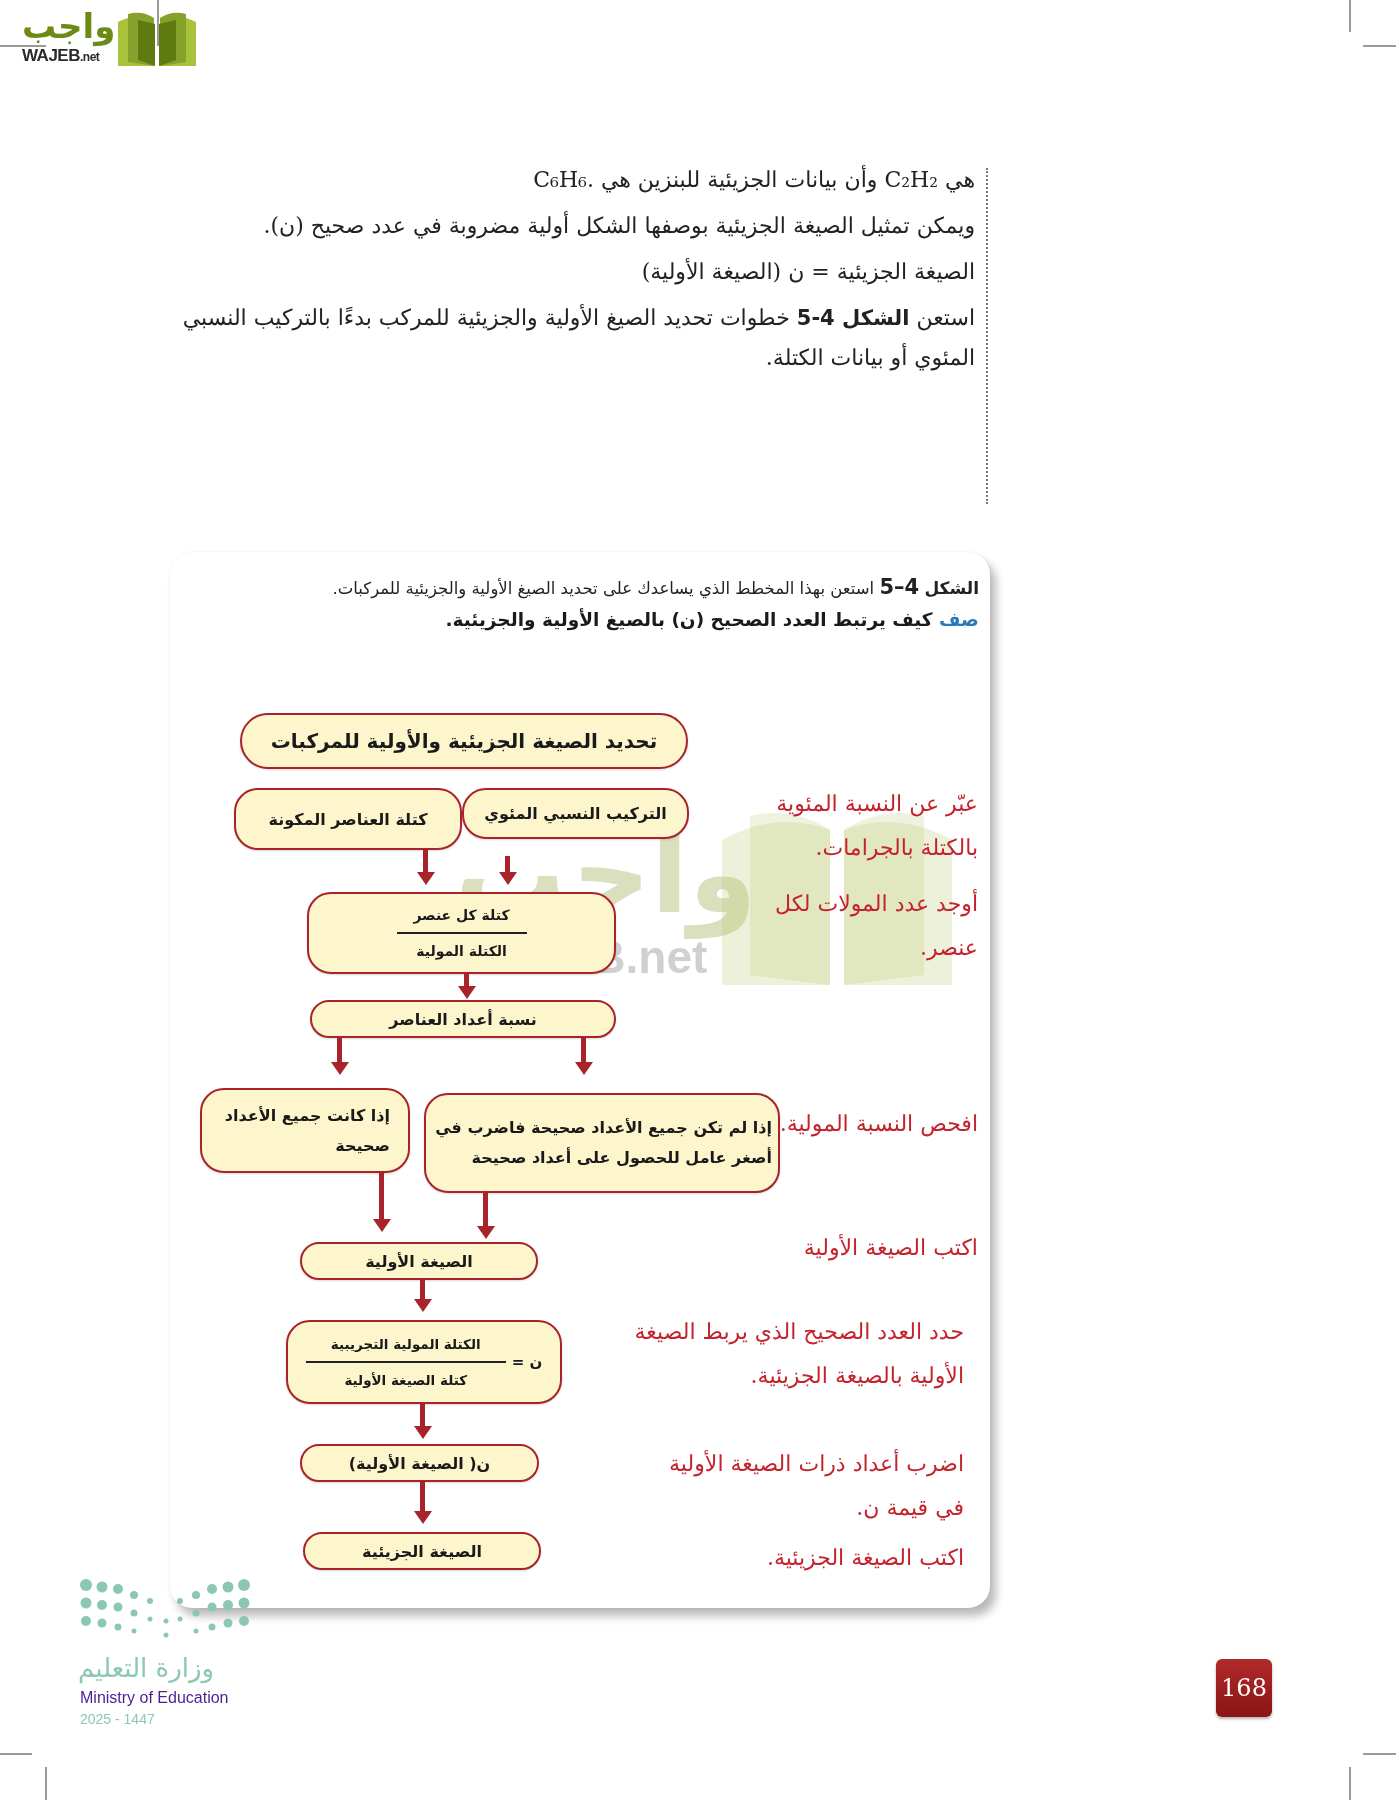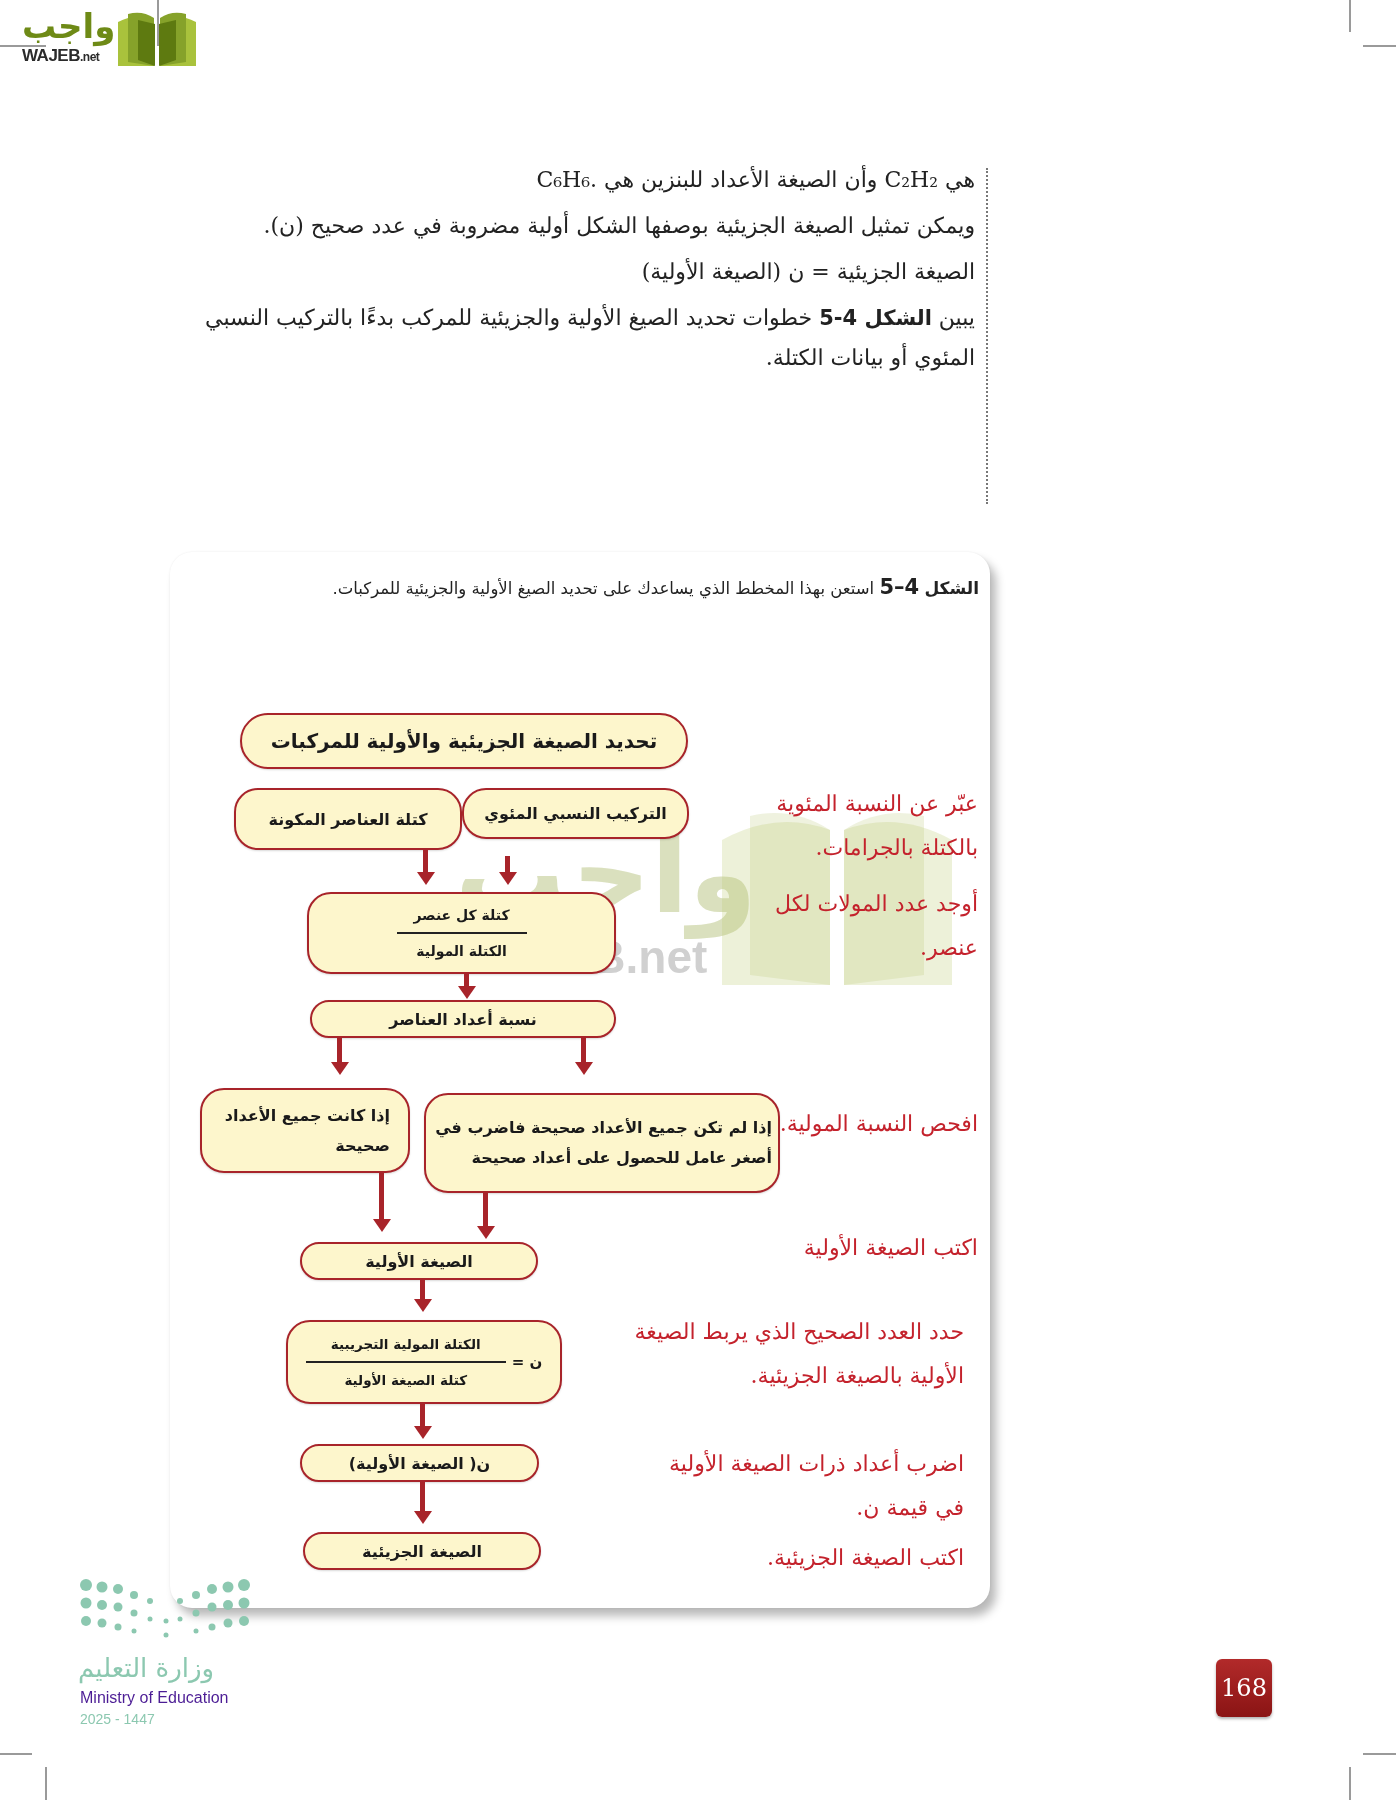--- a/index.html
+++ b/index.html
@@ -121,27 +121,27 @@
     <path d="M22 10 L22 50 L39 56 L39 14Z" fill="#5e7a10"></path>
     <path d="M60 10 L60 50 L43 56 L43 14Z" fill="#5e7a10"></path>
   </svg>
 </div>
 
 <div class="dotted-rule"></div>
 <div class="body-text">
   <p>
     <span>هي</span>
     <span dir="ltr">C₂H₂</span>
-    <span>وأن الصيغة الأعداد للبنزين هي</span>
+    <span>وأن بيانات الجزيئية للبنزين هي</span>
     <span dir="ltr">C₆H₆.</span>
   </p>
   <p class="gap">ويمكن تمثيل الصيغة الجزيئية بوصفها الشكل أولية مضروبة في عدد صحيح (ن).</p>
   <p class="gap">الصيغة الجزيئية = ن (الصيغة الأولية)</p>
   <p class="gap">
-    <span>يبين</span>
+    <span>استعن</span>
     <b>الشكل 4-5</b>
     <span>خطوات تحديد الصيغ الأولية والجزيئية للمركب بدءًا بالتركيب النسبي المئوي أو بيانات الكتلة.</span>
   </p>
 </div>
 
 <div class="card"></div>
 
 <div class="wm">
   <span class="wm-ar">واجب</span>
   <span class="wm-en">WAJEB.net</span>
@@ -151,20 +151,24 @@
     <path d="M28 6 L28 165 L108 175 L108 20 Q70 -4 28 6Z" fill="rgba(180,195,110,0.22)"></path>
     <path d="M202 6 L202 165 L122 175 L122 20 Q160 -4 202 6Z" fill="rgba(180,195,110,0.22)"></path>
   </svg>
 </div>
 
 <div class="caption">
   <div class="l1">
     <span class="fig">الشكل</span>
     <span class="fignum" dir="ltr">5–4</span>
     <span>استعن بهذا المخطط الذي يساعدك على تحديد الصيغ الأولية والجزيئية للمركبات.</span>
+  </div>
+  <div class="l2">
+    <span class="verb">صف</span>
+    <span>كيف يرتبط العدد الصحيح (ن) بالصيغ الأولية والجزيئية.</span>
   </div>
 </div>
 
 <div class="box pill title-box" style="left:240px; top:713px; width:448px; height:56px;">
   <span>تحديد الصيغة الجزيئية والأولية للمركبات</span>
 </div>
 
 <div class="box sm" style="left:234px; top:788px; width:228px; height:62px;">
   <span>كتلة العناصر المكونة</span>
 </div>

